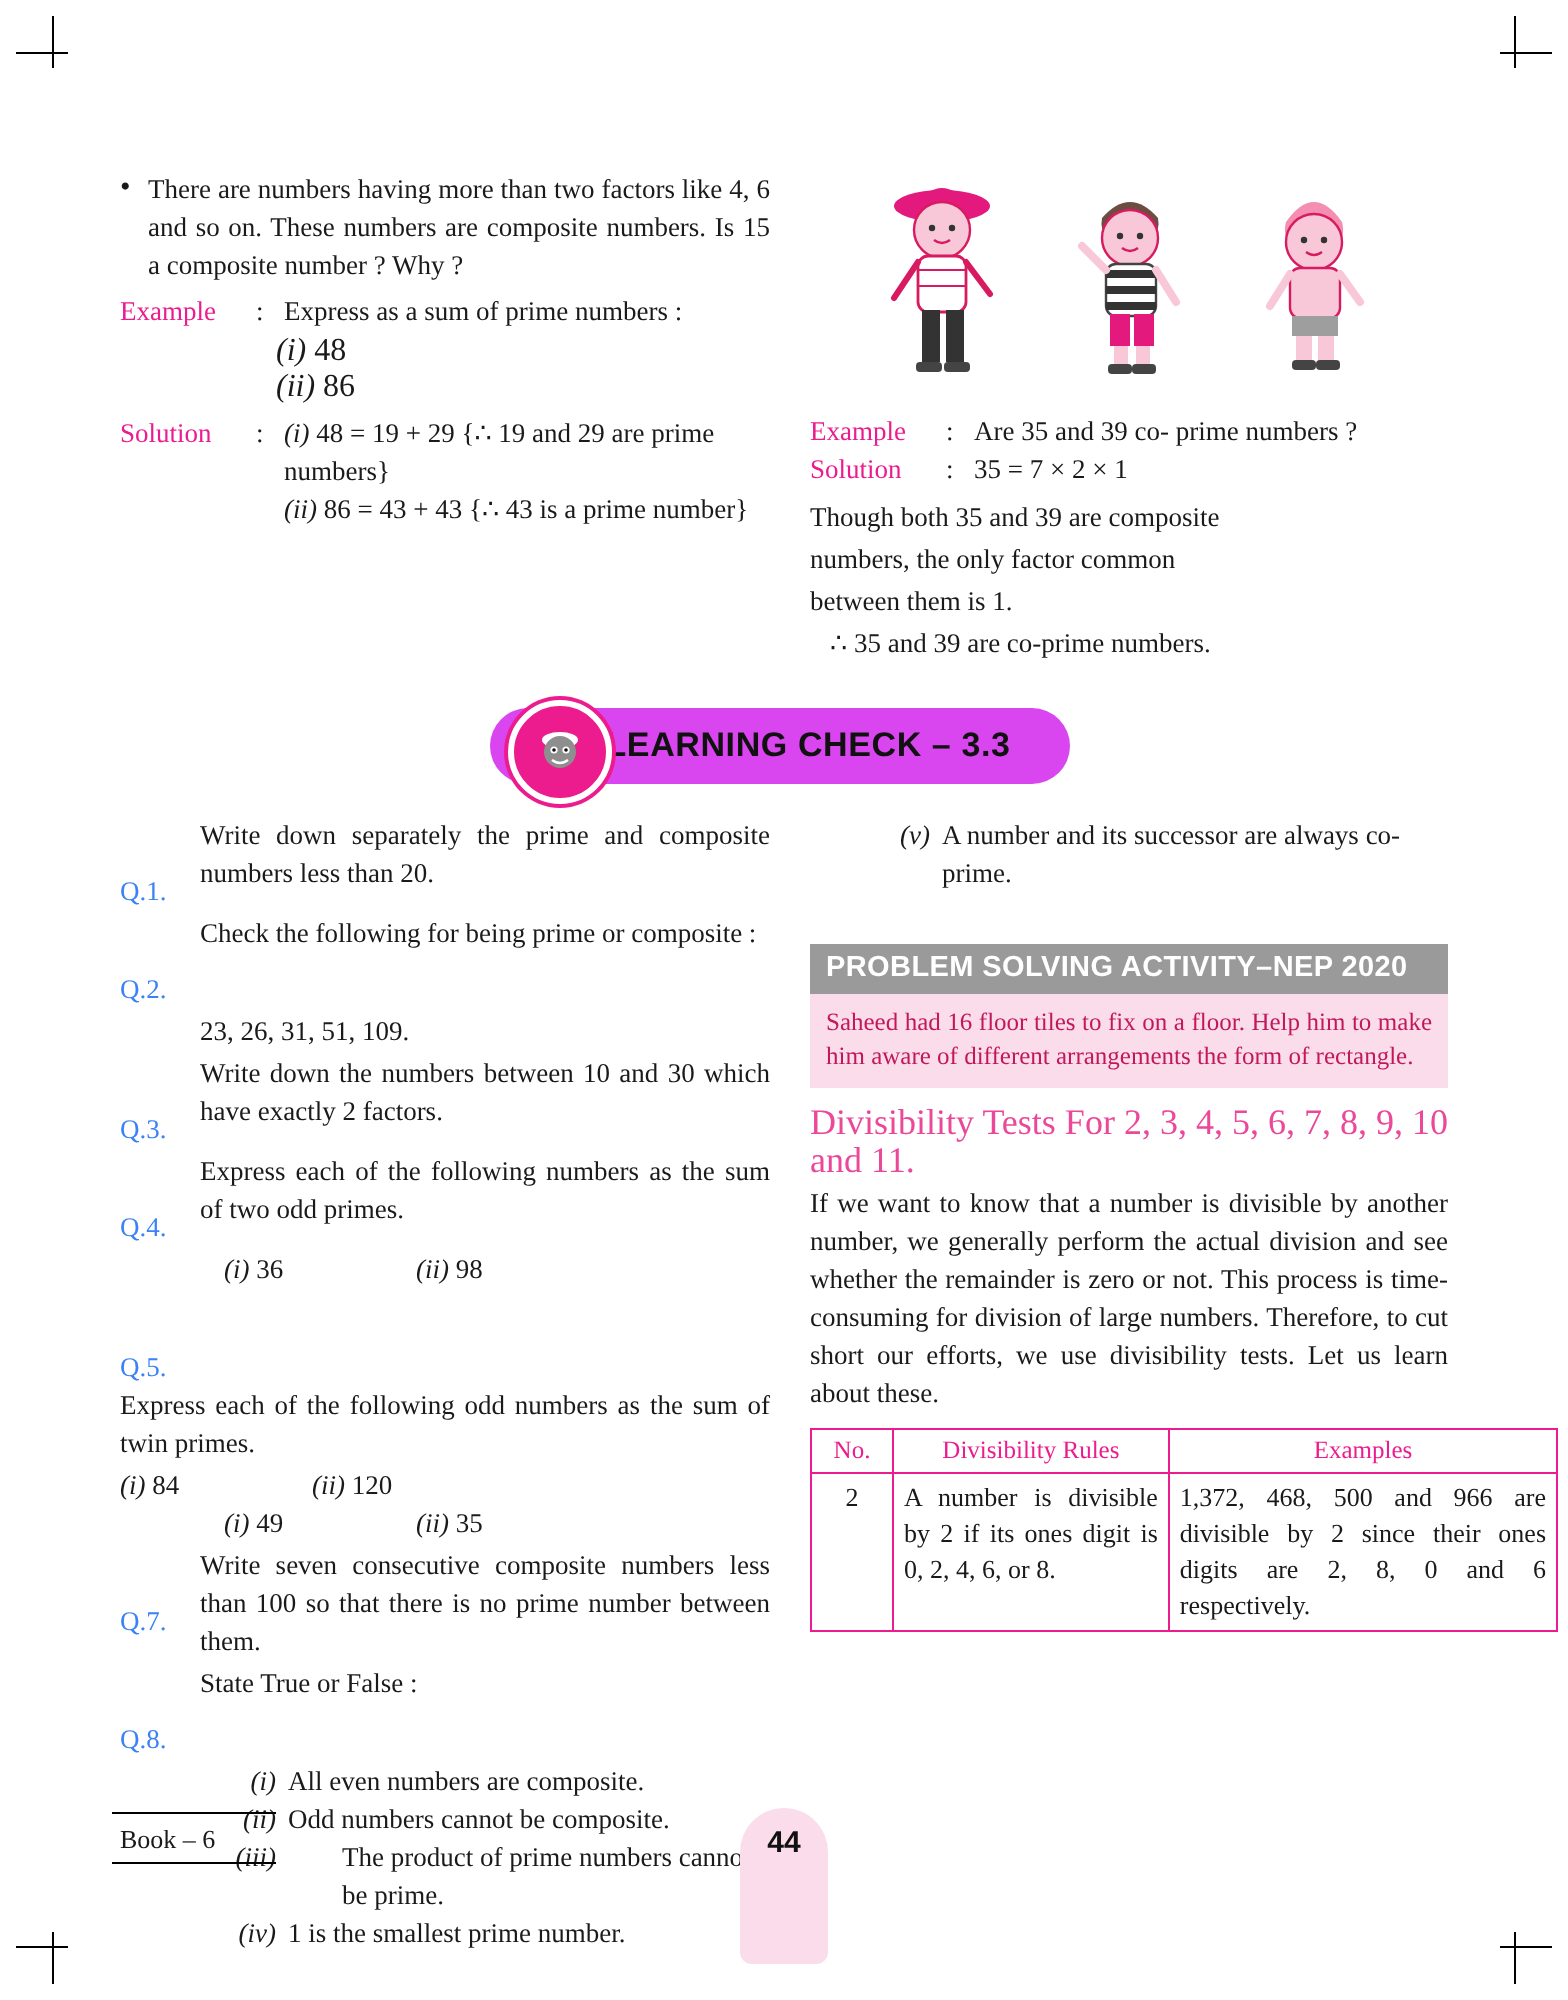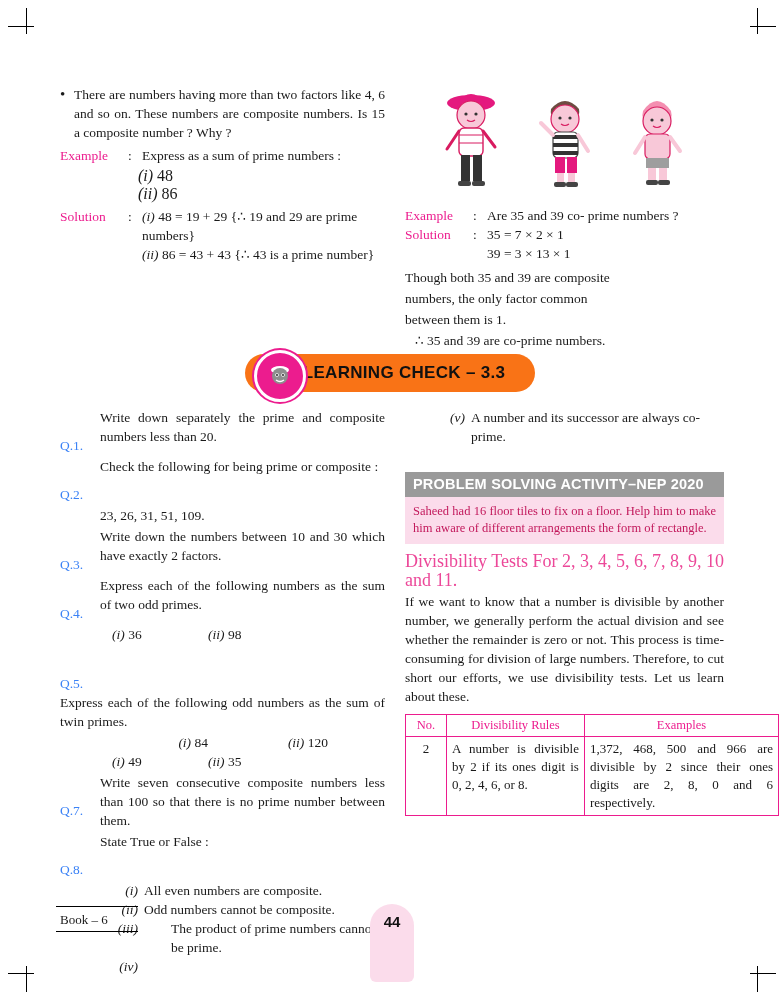--- a/index.html
+++ b/index.html
@@ -112,21 +112,21 @@
     top: 350px;
     width: 664px;
     height: 48px;
   }
   .lc-bar {
     position: absolute;
     left: 185px;
     top: 4px;
     width: 290px;
     height: 38px;
-    background: #f97316;
+    background: #d946ef;
     border-radius: 19px;
     display: flex;
     align-items: center;
     justify-content: center;
   }
   .lc-bar span {
     font-family: "Liberation Sans", sans-serif;
     font-weight: bold;
     font-size: 17px;
     letter-spacing: 0.3px;
@@ -410,25 +410,20 @@
         <div class="colon">:</div>
         <div class="body">Are 35 and 39 co- prime numbers ?</div>
       </div>
 
       <div class="exline">
         <div class="lbl">Solution</div>
         <div class="colon">:</div>
         <div class="body">35 = 7 × 2 × 1</div>
       </div>
 
-      <div class="exline">
-        <div class="lbl"></div>
-        <div class="colon"></div>
-        <div class="body">39 = 3 × 13 × 1</div>
-      </div>
 
       <div style="margin-top:4px; font-size:13.5px; line-height:21px;">
         <div>Though both 35 and 39 are composite</div>
         <div>numbers, the only factor common</div>
         <div>between them is 1.</div>
         <div style="margin-left:10px;">∴ 35 and 39 are co-prime numbers.</div>
       </div>
 
     </div>
   </div>
@@ -482,21 +477,21 @@
         <div class="b">
           <span class="roman">(ii)</span>
           <span>98</span>
         </div>
       </div>
 
       <div class="qrow" style="margin-top:2px;flex-direction:column;">
         <div class="qnum">Q.5.</div>
         <div class="qtext">Express each of the following odd numbers as the sum of twin primes.</div>
       </div>
-      <div class="two-up" style="margin-left:52px; font-size:13.5px; line-height:19px;text-align:right;">
+      <div class="two-up" style="font-size:13.5px; line-height:19px;">
         <div class="a">
           <span class="roman">(i)</span>
           <span>84</span>
         </div>
         <div class="b">
           <span class="roman">(ii)</span>
           <span>120</span>
         </div>
       </div>
 
@@ -528,20 +523,21 @@
       <div class="sub" style="margin-left:48px;">
         <div class="rn roman">(ii)</div>
         <div class="tx">Odd numbers cannot be composite.</div>
       </div>
       <div class="sub" style="margin-left:48px;gap:27px;">
         <div class="rn roman">(iii)</div>
         <div class="tx">The product of prime numbers cannot be prime.</div>
       </div>
       <div class="sub" style="margin-left:48px;">
         <div class="rn roman">(iv)</div>
+        <div class="tx">1 is the smallest prime number.</div>
       </div>
 
     </div>
 
     <div class="q-right">
 
       <div class="sub" style="margin-left:30px;">
         <div class="rn roman">(v)</div>
         <div class="tx">A number and its successor are always co-prime.</div>
       </div>

